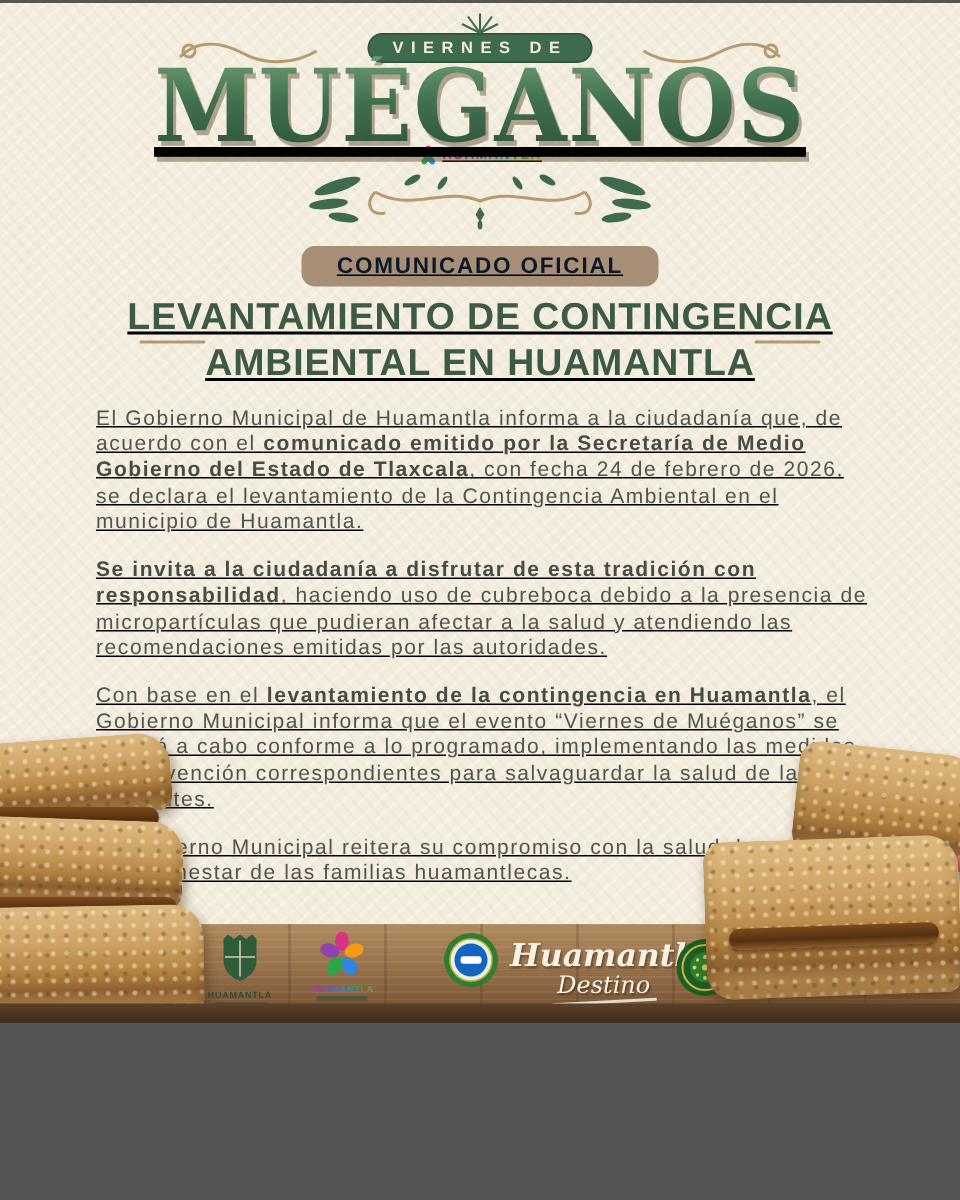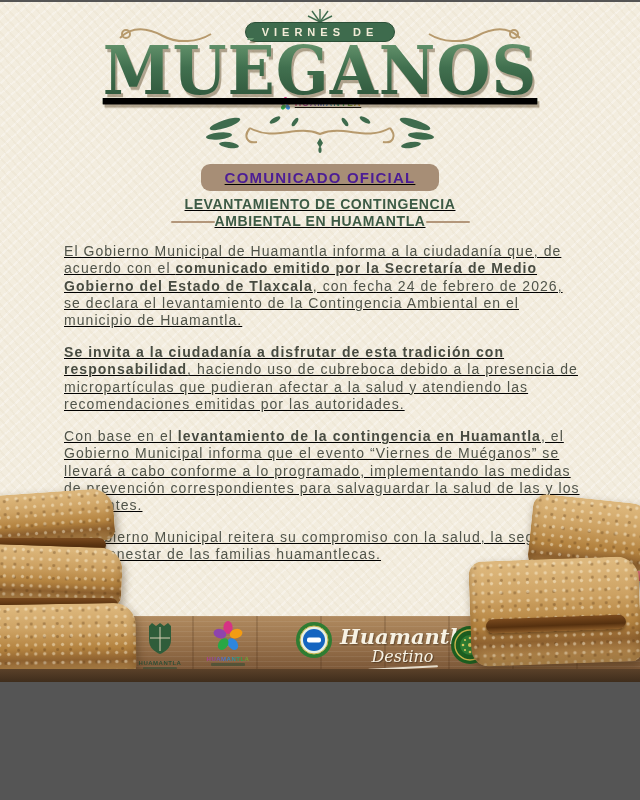--- a/index.html
+++ b/index.html
@@ -32,26 +32,26 @@
   }
   .mini-logo{display:flex;align-items:center;justify-content:center;gap:3px;margin-top:-6px;height:14px;}
   .mini-logo .txt{
     font-size:9px;font-weight:bold;letter-spacing:1px;
     background:linear-gradient(90deg,#d63384,#8e44ad,#2e86de,#28a745,#f39c12);
     -webkit-background-clip:text;background-clip:text;color:transparent;
   }
   .ornament{display:block;margin:2px auto 0;}
   
   .badge{
-    display:block;width:238px;margin:4px auto 5px;background:#a78e76;color:#4c1d95;
+    display:block;width:238px;margin:4px auto 5px;background:#a78e76;color:#0f172a;
     border-radius:9px;text-align:center;font-size:15px;font-weight:bold;letter-spacing:1.2px;
     padding:5px 0;
   }
-  .ann-title{text-align:center;color:#3c5a45;font-weight:bold;font-size:14px;letter-spacing:.6px;line-height:1.22;}
-  .ann-line2{display:flex;align-items:center;justify-content:center;}
+  .ann-title{text-align:center;color:#3c5a45;font-weight:bold;font-size:25px;letter-spacing:.6px;line-height:1.22;}
+  .ann-line2{display:flex;align-items:flex-start;justify-content:center;}
   .dash{width:44px;height:2px;background:#b3977b;border-radius:1px;}
   
   .body-text{padding:13px 60px 0 64px;}
   .body-text p{
     margin:0 0 15px 0;color:#50544a;font-size:14px;line-height:1.23;letter-spacing:1.05px;
     font-weight:500;
   }
   .body-text .b{font-weight:bold;color:#474b41;}
   
   .footer{

